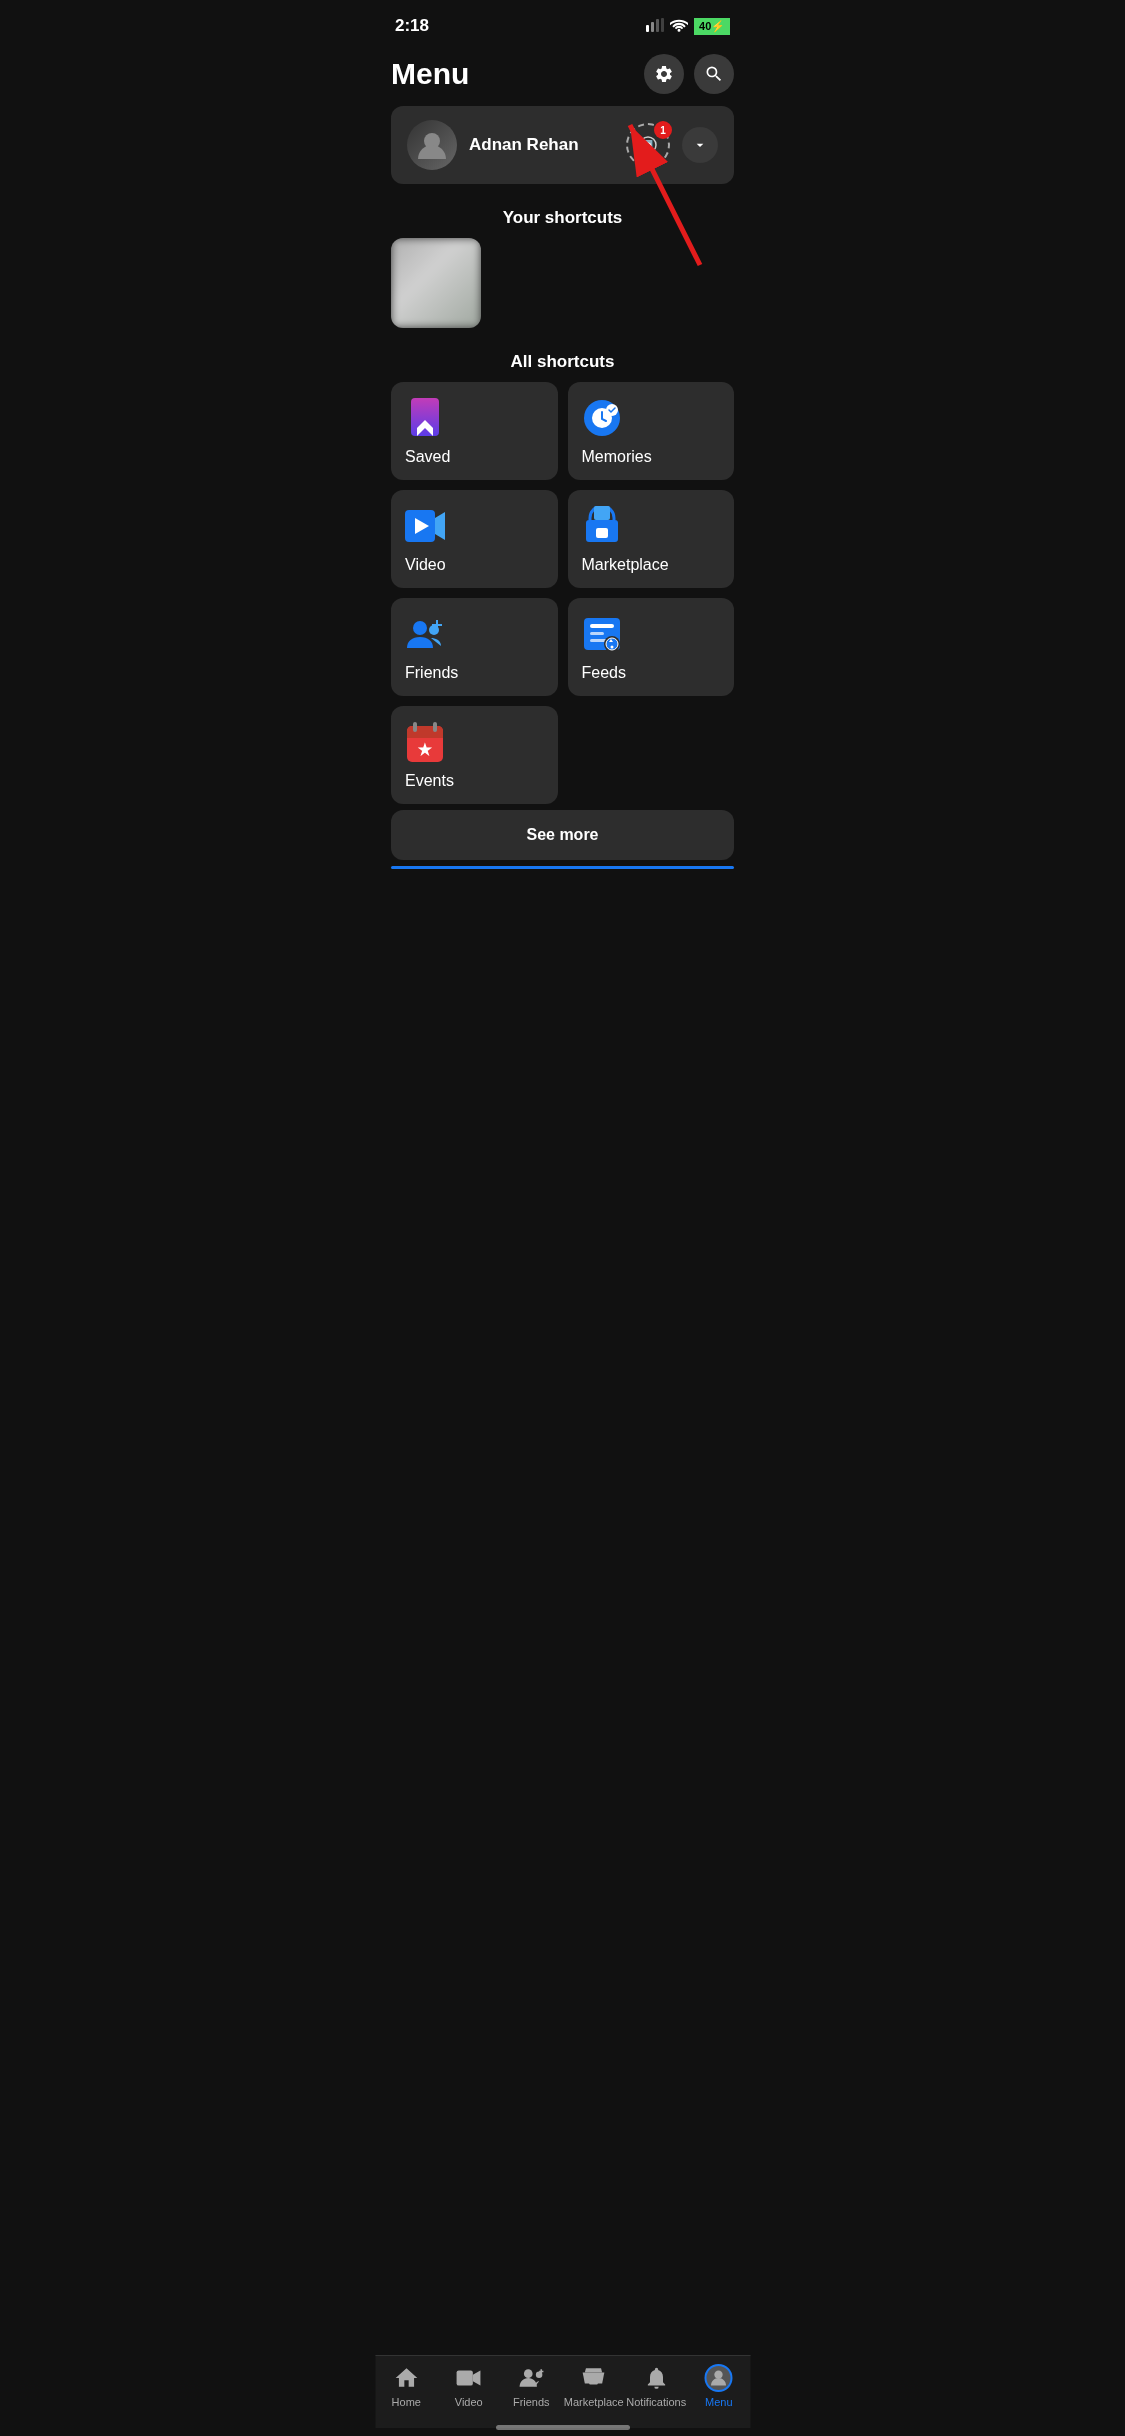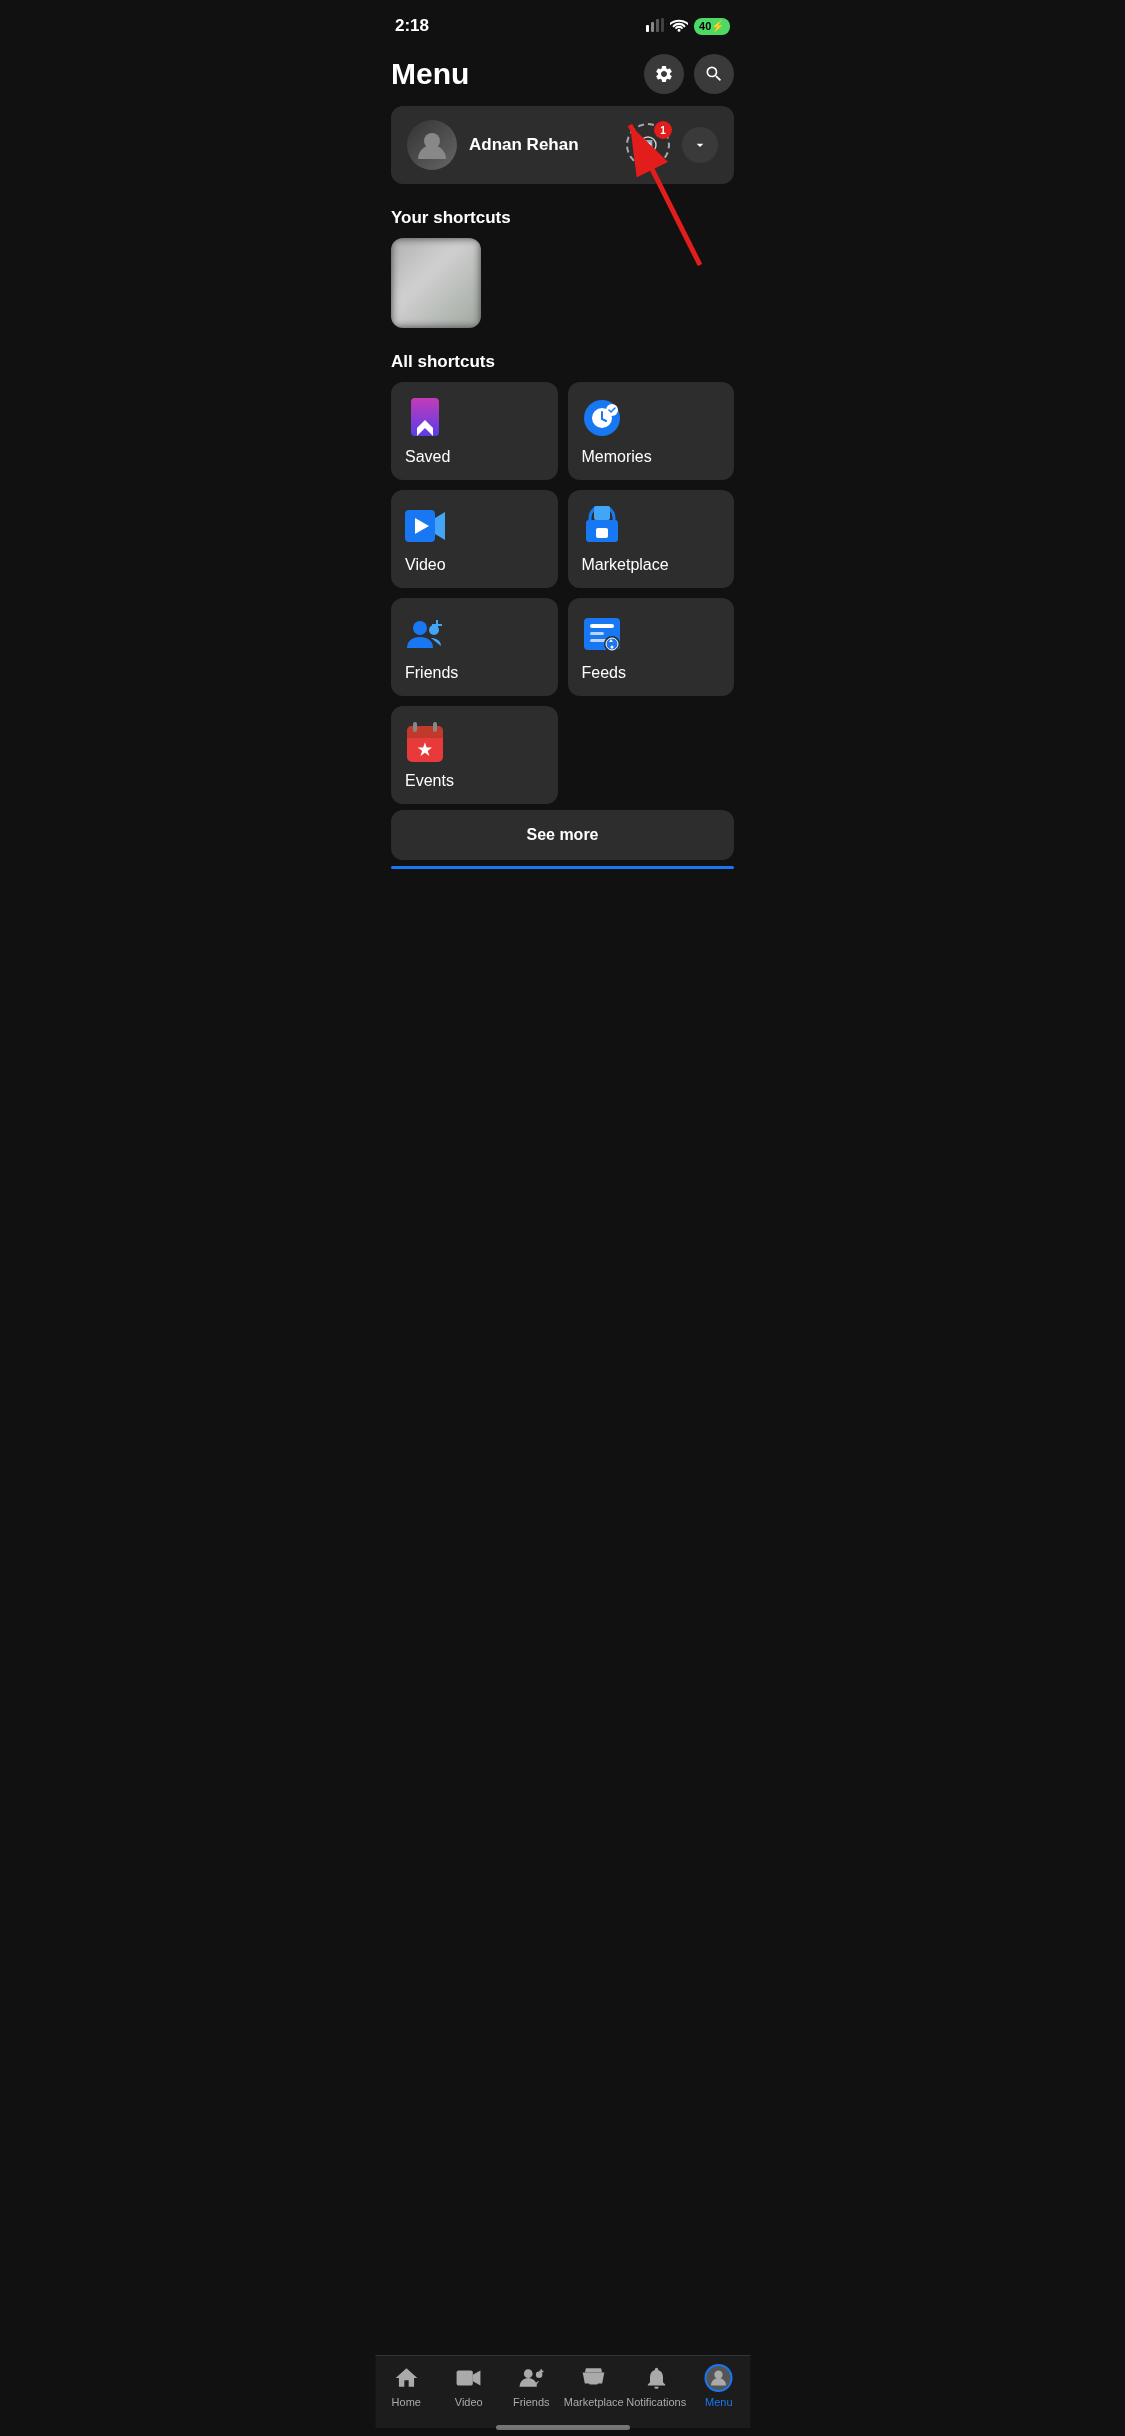--- a/index.html
+++ b/index.html
@@ -37,21 +37,21 @@
     .signal-icon, .wifi-icon {
       color: #fff;
       font-size: 13px;
     }
     .battery-badge {
       background: #4cd964;
       color: #000;
       font-size: 11px;
       font-weight: 700;
       padding: 2px 5px;
-      border-radius: 8px;
+      border-radius: 0;
     }
 
     
     .header {
       display: flex;
       justify-content: space-between;
       align-items: center;
       padding: 10px 16px 12px 16px;
     }
     .header-title {
@@ -148,20 +148,21 @@
       justify-content: center;
       flex-shrink: 0;
     }
 
     
     .section-title {
       font-size: 17px;
       font-weight: 600;
       padding: 8px 16px 10px 16px;
       color: #fff;
+      text-align: center;
     }
 
     .shortcuts-row {
       padding: 0 16px 16px 16px;
       display: flex;
       gap: 10px;
     }
     .shortcut-thumb {
       width: 90px;
       height: 90px;

